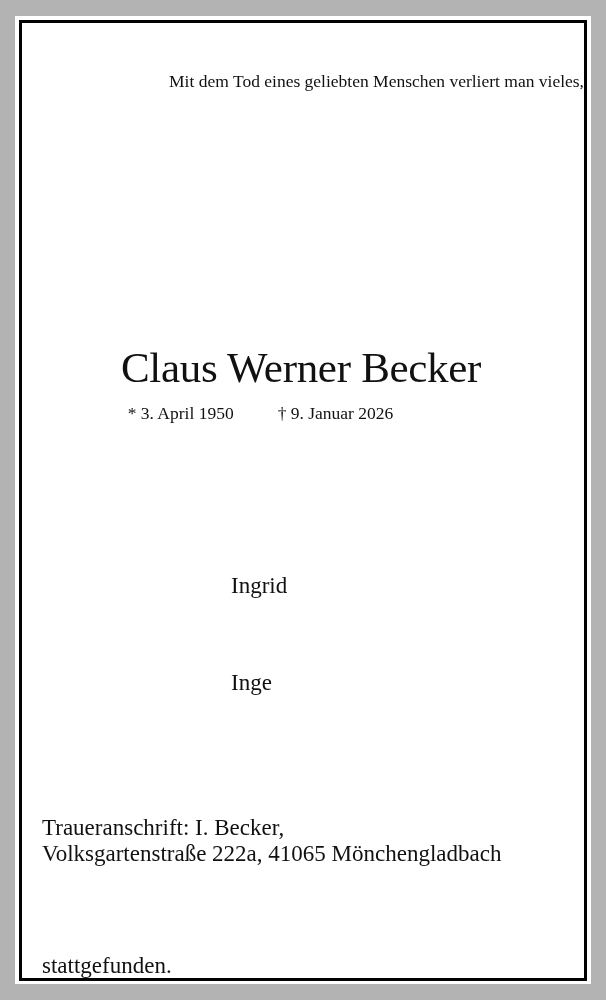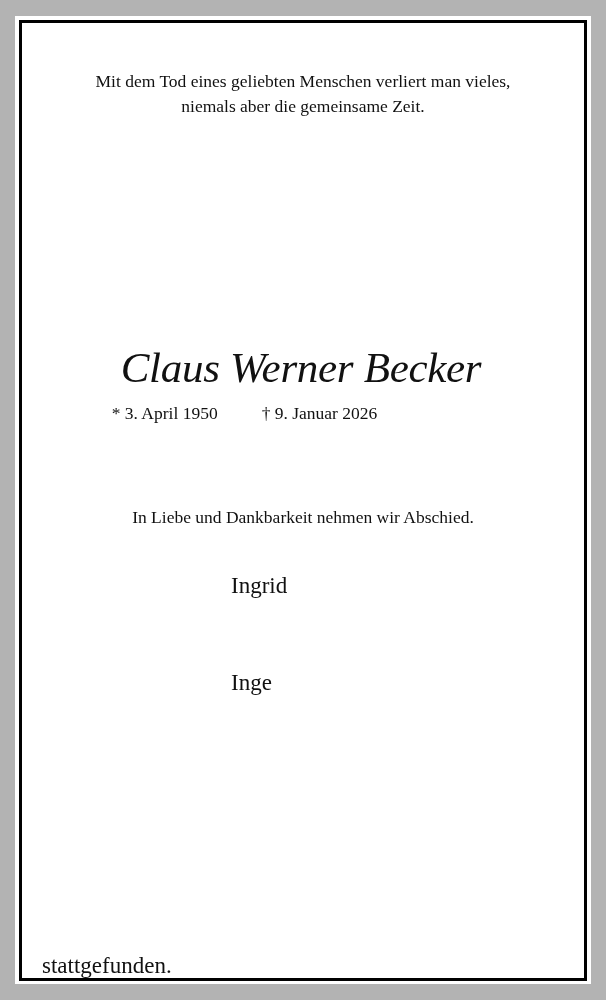--- a/index.html
+++ b/index.html
@@ -1,43 +1,43 @@
 <!DOCTYPE html>
 <html><head>
 <meta charset="utf-8">
 <style>
   html, body { margin:0; padding:0; }
   body { width:606px; height:1000px; background:#b3b3b3; position:relative; overflow:hidden;
          font-family:"Liberation Serif","DejaVu Serif",serif; color:#111; }
   .frame { position:absolute; left:15px; top:16px; width:576px; height:968px; background:#fff; }
   .border { position:absolute; left:19px; top:20px; width:562px; height:955px; border:3px solid #000; background:#fff; }
   .inner { position:absolute; left:22px; top:23px; width:562px; height:955px; }
-  .line { position:absolute; left:0; width:562px; text-align:center; font-size:17.5px; white-space:nowrap; }
-  .name { position:absolute; left:0; width:558px; text-align:center; font-size:43px; letter-spacing:-0.3px; white-space:nowrap;font-style:italic; }
-  .dates { position:absolute; left:0; width:445px; text-align:center; font-size:17.5px; white-space:nowrap; }
+  .line { position:absolute; left:0; width:562px; text-align:right; font-size:17.5px; white-space:nowrap; }
+  .name { position:absolute; left:0; width:558px; text-align:center; font-size:43px; letter-spacing:-0.3px; white-space:nowrap; }
+  .dates { position:absolute; left:16px; width:445px; text-align:center; font-size:17.5px; white-space:nowrap; }
   .dates span.gap { display:inline-block; width:44px; }
   .left { position:absolute; font-size:23px; white-space:nowrap; }
 </style>
 </head>
 <body>
 
 <div class="frame"></div>
 <div class="border"></div>
 
 <div class="inner">
   <div class="line" style="top:48px">Mit dem Tod eines geliebten Menschen verliert man vieles,</div>
-  <div class="line" style="top:73px">niemals aber die gemeinsame Zeit.</div>
 
 
   <div class="name" style="top:320px">Claus Werner Becker</div>
 
   <div class="dates" style="top:380px">
     <span>* 3. April 1950</span><span class="gap"></span><span>† 9. Januar 2026</span>
   </div>
 
-  <div class="line" style="top:484px">In Liebe und Dankbarkeit nehmen wir Abschied.</div>
 
   <div class="left" style="left:209px; top:550px">Ingrid</div>
   <div class="left" style="left:209px; top:647px">Inge</div>
 
+  <div class="left" style="left:20px; top:792px">Traueranschrift: I. Becker,</div>
+  <div class="left" style="left:20px; top:818px">Volksgartenstraße 222a, 41065 Mönchengladbach</div>
 
   <div class="left" style="left:20px; top:930px">stattgefunden.</div>
 </div>
 
 </body></html>

